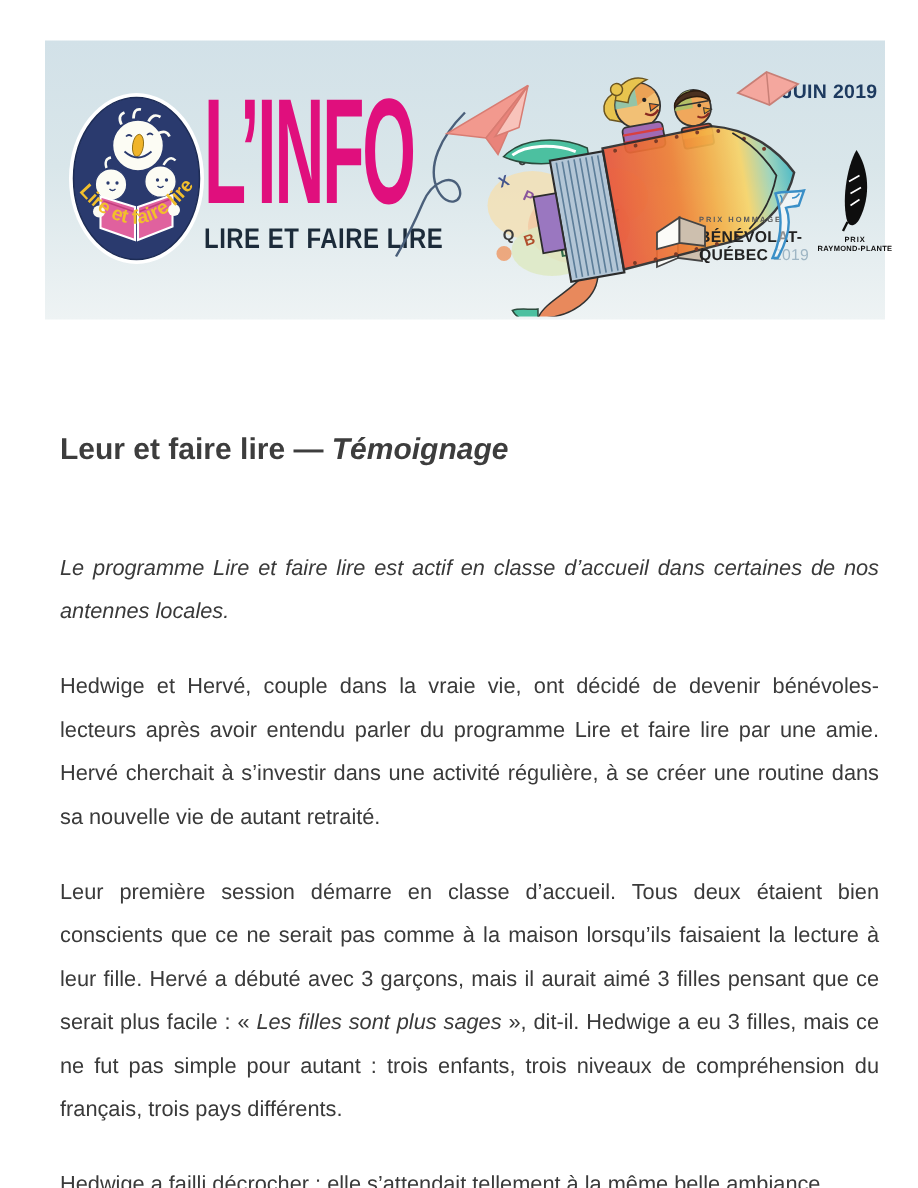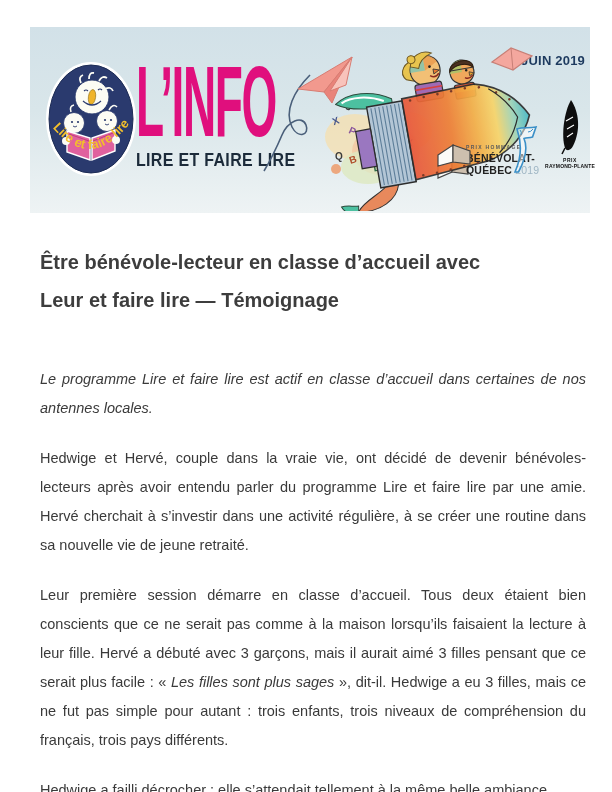--- a/index.html
+++ b/index.html
@@ -28,21 +28,21 @@
   .smallbook{position:absolute;left:407px;top:114px;width:34px;height:27px;}
 
   .feather-award{position:absolute;left:511px;top:72px;width:58px;text-align:center;color:#0e0e0e;}
   .feather-award svg{display:block;margin:0 auto;}
   .feather-award .t1{font-size:5px;font-weight:700;letter-spacing:.6px;margin-top:2px;}
   .feather-award .t2{font-size:5px;font-weight:700;letter-spacing:.2px;}
 
   
   .content{position:absolute;left:40px;top:243px;width:546px;color:#3a3a3a;}
   h1{margin:0;font-size:20px;line-height:38px;font-weight:700;color:#3d3d3d;}
-  h1 .it{}
+  h1 .it{font-style:italic;}
   .body-copy{margin-top:46px;}
   .para{margin:12px 0 21px 0;font-size:14.5px;line-height:29px;text-align:justify;color:#3a3a3a;}
   .para.italic{font-style:italic;}
 </style>
 </head>
 <body>
 
 <div class="page">
 
   <div class="header">
@@ -221,23 +221,23 @@
         <path d="M15,18 L8,22 M16,26 L9,30 M15,34 L9,38" stroke="#ffffff" stroke-width="1.1"></path>
         <path d="M7,49 L4,55" stroke="#0e0e0e" stroke-width="1.6"></path>
       </svg>
       <div class="t1">PRIX</div>
       <div class="t2">RAYMOND-PLANTE</div>
     </div>
   </div>
 
   <div class="content">
     <h1>
-      <span>Être bénévole-lecteur en classe d’accueil avec</span><br>
+      <br>
       <span>Leur et faire lire — </span><span class="it">Témoignage</span>
     </h1>
     <div class="body-copy">
         <p class="para italic"><span>Le programme Lire et faire lire est actif en classe d’accueil dans certaines de nos antennes locales.</span></p>
-        <p class="para"><span>Hedwige et Hervé, couple dans la vraie vie, ont décidé de devenir bénévoles-lecteurs après avoir entendu parler du programme Lire et faire lire par une amie. Hervé cherchait à s’investir dans une activité régulière, à se créer une routine dans sa nouvelle vie de jeune retraité.</span></p>
+        <p class="para"><span>Hedwige et Hervé, couple dans la vraie vie, ont décidé de devenir bénévoles-lecteurs après avoir entendu parler du programme Lire et faire lire par une amie. Hervé cherchait à s’investir dans une activité régulière, à se créer une routine dans sa nouvelle vie de autant retraité.</span></p>
         <p class="para"><span>Leur première session démarre en classe d’accueil. Tous deux étaient bien conscients que ce ne serait pas comme à la maison lorsqu’ils faisaient la lecture à leur fille. Hervé a débuté avec 3 garçons, mais il aurait aimé 3 filles pensant que ce serait plus facile : « </span><span style="font-style: italic;">Les filles sont plus sages</span><span> », dit-il. Hedwige a eu 3 filles, mais ce ne fut pas simple pour autant : trois enfants, trois niveaux de compréhension du français, trois pays différents.</span></p>
         <p class="para"><span>Hedwige a failli décrocher : elle s’attendait tellement à la même belle ambiance</span></p>
       </div>
   </div>
 </div>
 
 </body></html>

